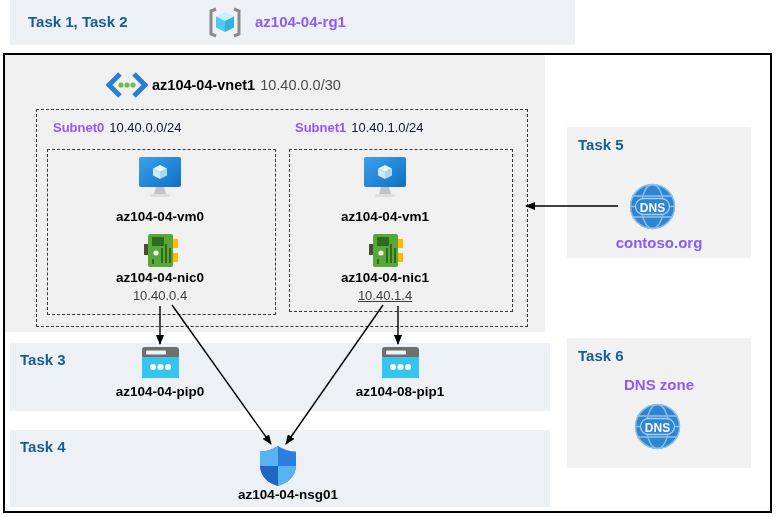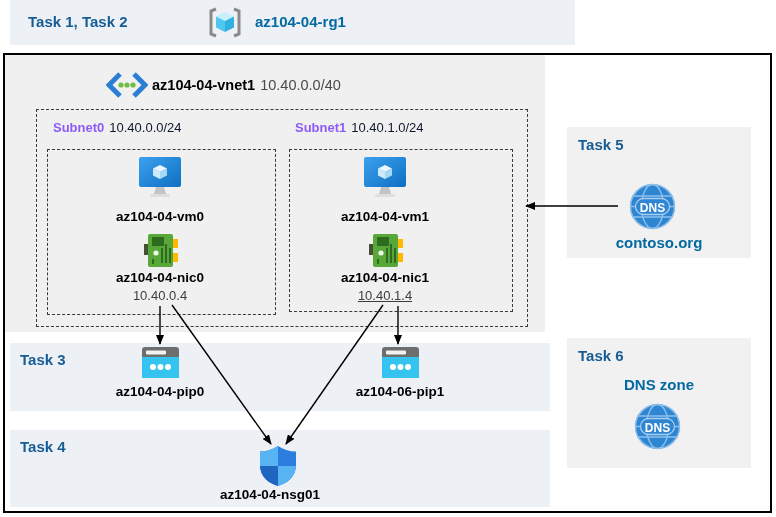--- a/index.html
+++ b/index.html
@@ -13,21 +13,21 @@
   .ip-label{font-size:13px;color:#3d3d3d;text-align:center;}
   .title-line{font-size:14.5px;white-space:nowrap;}
   .title-line .b{font-weight:bold;color:#000;}
   .title-line .c{color:#4a4a4a;margin-left:5px;}
   .sub-title{font-size:13px;white-space:nowrap;}
   .sub-title .b{font-weight:bold;color:#8b5cf6;}
   .sub-title .c{color:#0f172a;margin-left:5px;}
   .dashed{border:1px dashed #3a3a3a;}
   .frame{border:2px solid #000;background:transparent;pointer-events:none;}
   .center{text-align:center;}
-  .bigb{font-weight:bold;font-size:15px;color:#0369a1;text-align:center;}
+  .bigb{font-weight:bold;font-size:15px;color:#8b5cf6;text-align:center;}
   svg{display:block;}
   #arrow-overlay{position:absolute;left:0;top:0;z-index:10;pointer-events:none;}
 </style>
 </head>
 <body>
 
 <div id="canvas">
 
   <div class="abs panel-blue" style="left:10px;top:0;width:535px;height:45px;padding-left:30px;">
     <div class="abs task-heading" style="left:18px;top:13px;">Task 1, Task 2</div>
@@ -49,21 +49,21 @@
   <div class="abs" style="left:106px;top:72px;">
     <svg width="42" height="26" viewBox="0 0 42 26">
       <path d="M14,2 L3,13 L14,24" fill="none" stroke="#2a7fd4" stroke-width="5" stroke-linejoin="miter"></path>
       <path d="M28,2 L39,13 L28,24" fill="none" stroke="#2a7fd4" stroke-width="5" stroke-linejoin="miter"></path>
       <circle cx="15" cy="13" r="2.6" fill="#6fbe44"></circle>
       <circle cx="21" cy="13" r="2.6" fill="#6fbe44"></circle>
       <circle cx="27" cy="13" r="2.6" fill="#6fbe44"></circle>
     </svg>
   </div>
   <div class="abs title-line" style="left:152px;top:77px;">
-    <span class="b">az104-04-vnet1</span><span class="c">10.40.0.0/40</span>
+    <span class="b">az104-04-vnet1</span><span class="c">10.40.0.0/30</span>
   </div>
 
   <div class="abs dashed" style="left:36px;top:109px;width:490px;height:216px;"></div>
 
   <div class="abs sub-title" style="left:53px;top:120px;">
     <span class="b">Subnet0</span><span class="c">10.40.0.0/24</span>
   </div>
   <div class="abs dashed" style="left:47px;top:149px;width:227px;height:164px;"></div>
 
   <div class="abs sub-title" style="left:295px;top:120px;">
@@ -145,40 +145,40 @@
   <div class="abs" style="left:382px;top:347px;">
     <svg width="37" height="31" viewBox="0 0 37 31">
       <rect x="0" y="0" width="37" height="31" rx="3" fill="#6e6e6e"></rect>
       <rect x="0" y="10" width="37" height="21" fill="#35c3f0"></rect>
       <rect x="4" y="3.5" width="20" height="4" rx="1" fill="#f2f2f2"></rect>
       <circle cx="11" cy="20" r="3" fill="#ffffff"></circle>
       <circle cx="18.5" cy="20" r="3" fill="#ffffff"></circle>
       <circle cx="26" cy="20" r="3" fill="#ffffff"></circle>
     </svg>
   </div>
-  <div class="abs res-label" style="left:325px;top:384px;width:150px;">az104-06-pip1</div>
+  <div class="abs res-label" style="left:325px;top:384px;width:150px;">az104-08-pip1</div>
 
   <div class="abs panel-blue" style="left:10px;top:430px;width:540px;height:77px;"></div>
   <div class="abs task-heading" style="left:20px;top:438px;">Task 4</div>
   <div class="abs" style="left:260px;top:446px;">
     <svg width="36" height="40" viewBox="0 0 36 40">
       <defs>
         <clipPath id="shieldclip">
           <path d="M18,0 C23,3.5 29.5,5.5 36,5.5 L36,19 C36,31 27,37.5 18,40 C9,37.5 0,31 0,19 L0,5.5 C6.5,5.5 13,3.5 18,0 Z"></path>
         </clipPath>
       </defs>
       <g clip-path="url(#shieldclip)">
         <rect x="0" y="0" width="36" height="40" fill="#2b7de0"></rect>
         <rect x="0" y="0" width="18" height="20" fill="#58b3f2"></rect>
         <rect x="18" y="20" width="18" height="20" fill="#58b3f2"></rect>
         <rect x="0" y="20" width="18" height="20" fill="#1f66c0"></rect>
       </g>
     </svg>
   </div>
-  <div class="abs res-label" style="left:195px;top:487px;width:150px;text-align:center;">az104-04-nsg01</div>
+  <div class="abs res-label" style="left:213px;top:487px;width:150px;text-align:center;">az104-04-nsg01</div>
 
   <div class="abs panel-gray" style="left:567px;top:127px;width:184px;height:131px;"></div>
   <div class="abs task-heading" style="left:578px;top:136px;">Task 5</div>
   <div class="abs" style="left:629px;top:183px;">
     <svg width="47" height="47" viewBox="0 0 47 47">
       <circle cx="23.5" cy="23.5" r="22.5" fill="#2e86d3"></circle>
       <ellipse cx="23.5" cy="23.5" rx="11" ry="22" fill="none" stroke="#8fc0ea" stroke-width="1.4"></ellipse>
       <ellipse cx="23.5" cy="23.5" rx="22" ry="22" fill="none" stroke="#8fc0ea" stroke-width="1.4"></ellipse>
       <path d="M3,13 H44 M1.5,23.5 H45.5 M3,34 H44" stroke="#8fc0ea" stroke-width="1.4" fill="none"></path>
       <rect x="6.5" y="15.5" width="34" height="16" rx="8" fill="#2e86d3" stroke="#a9cdee" stroke-width="1.3"></rect>

